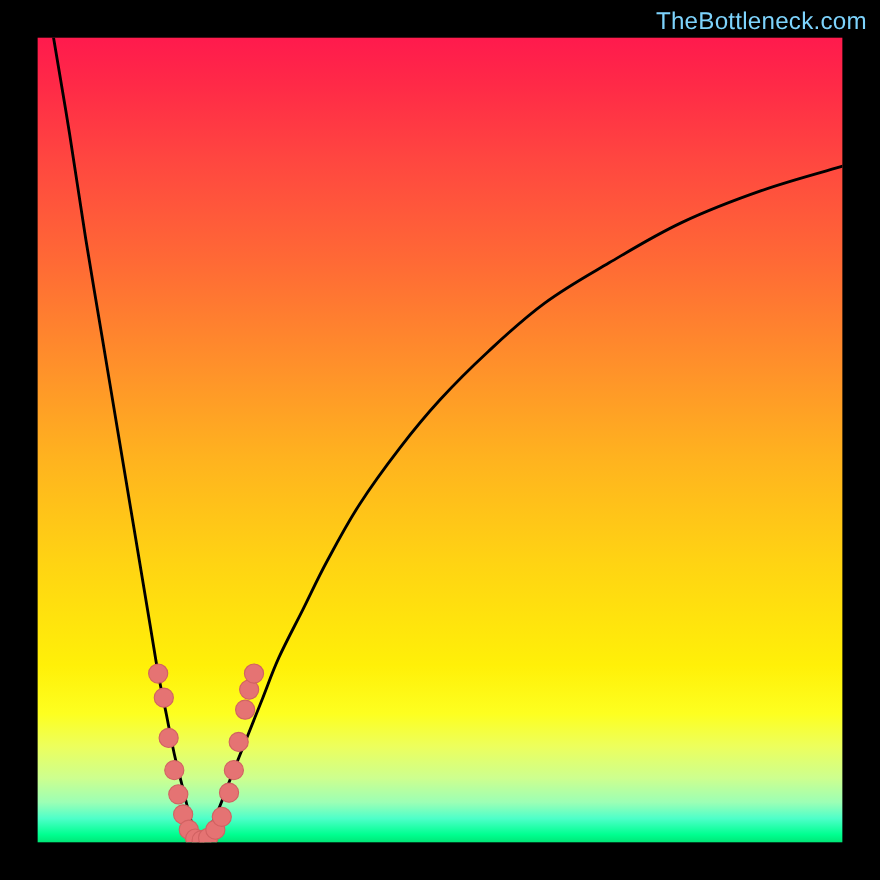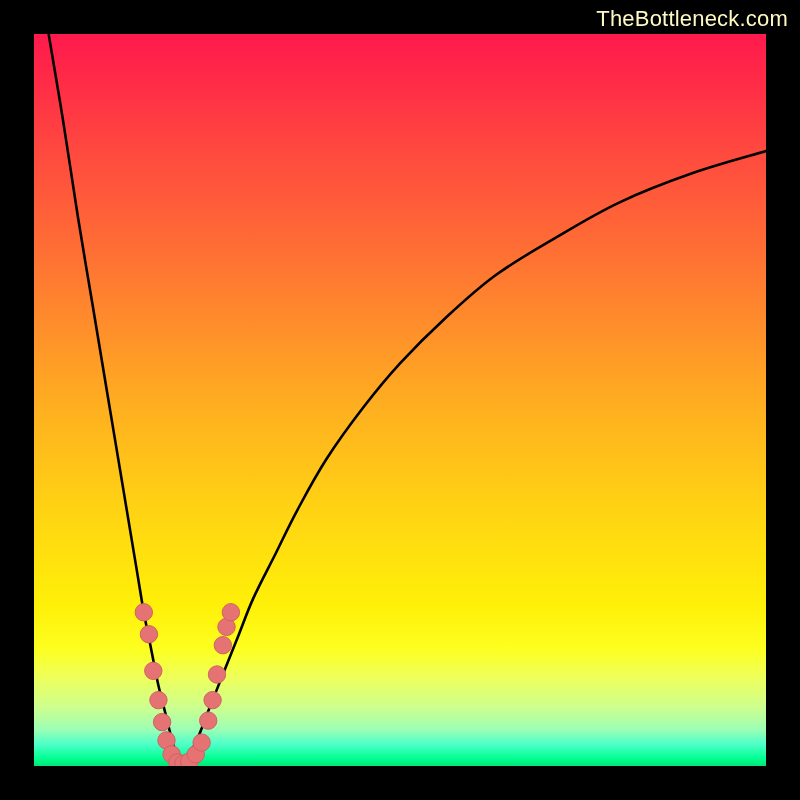--- a/index.html
+++ b/index.html
@@ -56,21 +56,21 @@
     position: absolute;
     left: 0;
     top: 0;
     width: 100%;
     height: 100%;
   }
   .watermark {
     position: absolute;
     top: 6px;
     right: 12px;
-    color: #fef9c3;
+    color: #7dd3fc;
     font-size: 22px;
     font-weight: 400;
     letter-spacing: 0.2px;
     user-select: none;
   }
 </style>
 </head>
 <body>
 
 <div class="frame">

